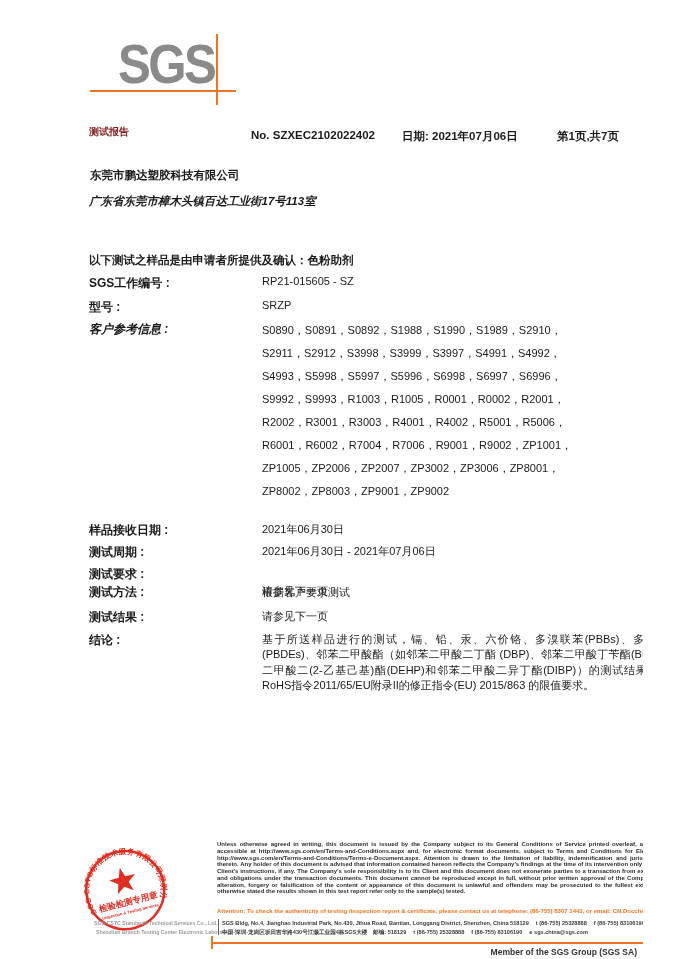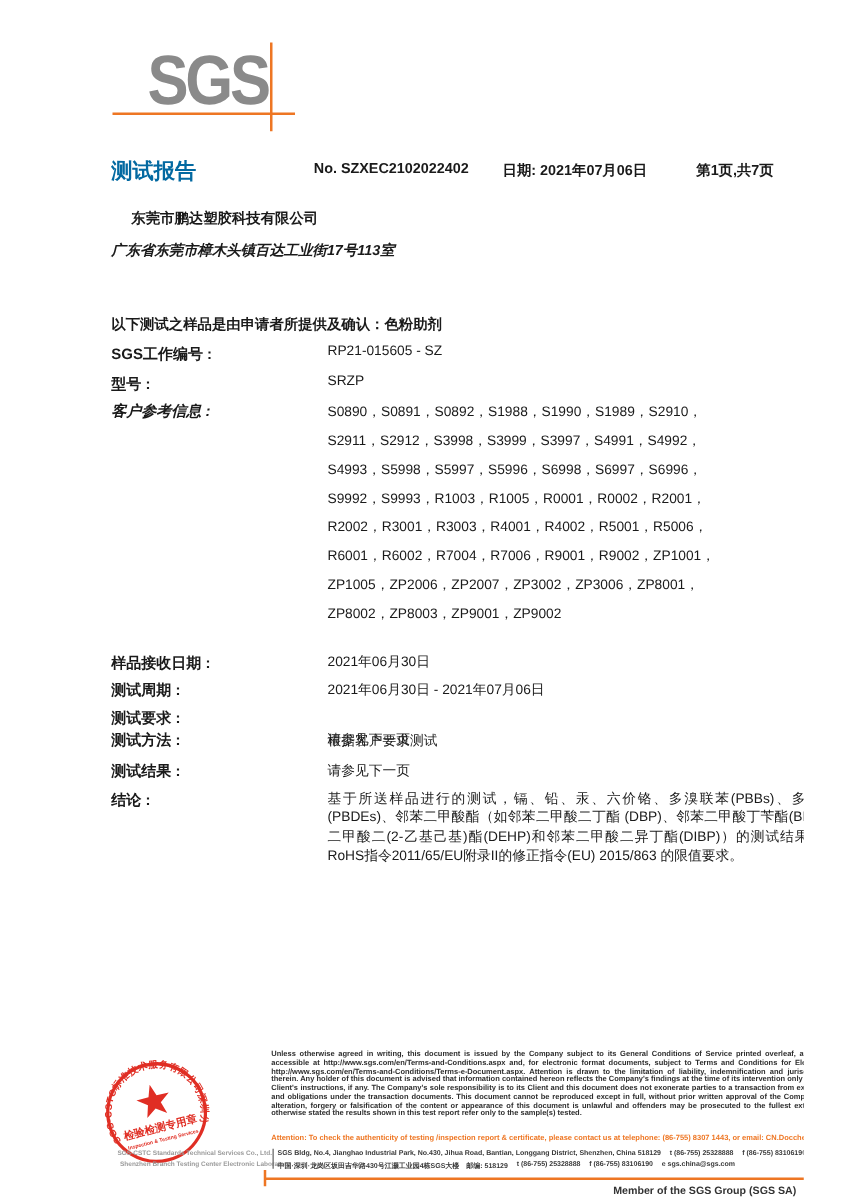--- a/index.html
+++ b/index.html
@@ -9,21 +9,21 @@
     position:relative; width:609px; height:959px; background:#ffffff;
     overflow:hidden; margin:3px auto;
   }
   .abs { position:absolute; }
   .logo-text {
     font-size:56px; font-weight:800; color:#8a8a8a; letter-spacing:-3px;
     transform:scaleX(.88); transform-origin:left top; line-height:1;
   }
   .rule-h { background:#ee7623; height:2px; }
   .rule-v { background:#ee7623; width:2px; }
-  .doc-title { font-size:17px; font-weight:700; color:#0369a1; }
+  .doc-title { font-size:10px; font-weight:700; color:#7f1d1d; }
   .head-item { font-size:11.5px; font-weight:700; color:#1a1a1a; }
   .body-text { font-size:11.5px; font-weight:700; color:#1a1a1a; line-height:15px; }
   .row-label { position:absolute; left:55px; font-size:12px; font-weight:700; color:#1a1a1a; white-space:nowrap; }
   .row-value { position:absolute; left:228px; font-size:11px; font-weight:400; color:#1a1a1a; }
   .ref-lines { line-height:23px; white-space:nowrap; }
   .conclusion { width:432px; line-height:15.3px; text-align:justify; }
   
   .legal {
     position:absolute; left:183px; top:838px; width:492px;
     font-size:6px; line-height:6.75px; font-weight:600; color:#2e2e2e;
@@ -52,21 +52,21 @@
 
   <div class="abs logo-text" style="left:84px; top:33px;">SGS</div>
   <div class="abs rule-h" style="left:56px; top:87px; width:146px; height:1.5px;"></div>
   <div class="abs rule-v" style="left:182px; top:31px; height:71px; width:1.5px;"></div>
 
   <div class="abs doc-title" style="left:55px; top:122px;">测试报告</div>
   <div class="abs head-item" style="left:217px; top:126px;">No. SZXEC2102022402</div>
   <div class="abs head-item" style="left:368px; top:126px;">日期: 2021年07月06日</div>
   <div class="abs head-item" style="left:523px; top:126px;">第1页,共7页</div>
 
-  <div class="abs body-text" style="left:71px; top:165px;">东莞市鹏达塑胶科技有限公司</div>
+  <div class="abs body-text" style="left:56px; top:165px;">东莞市鹏达塑胶科技有限公司</div>
   <div class="abs body-text" style="left:55px; top:191px;font-style:italic;">广东省东莞市樟木头镇百达工业街17号113室</div>
 
   <div class="abs body-text" style="left:55px; top:250px;">以下测试之样品是由申请者所提供及确认：色粉助剂</div>
 
   <div class="row-label" style="top:272px;">SGS工作编号 :</div>
   <div class="row-value" style="top:272px;">RP21-015605 - SZ</div>
 
   <div class="row-label" style="top:296px;">型号 :</div>
   <div class="row-value" style="top:296px;">SRZP</div>
 

